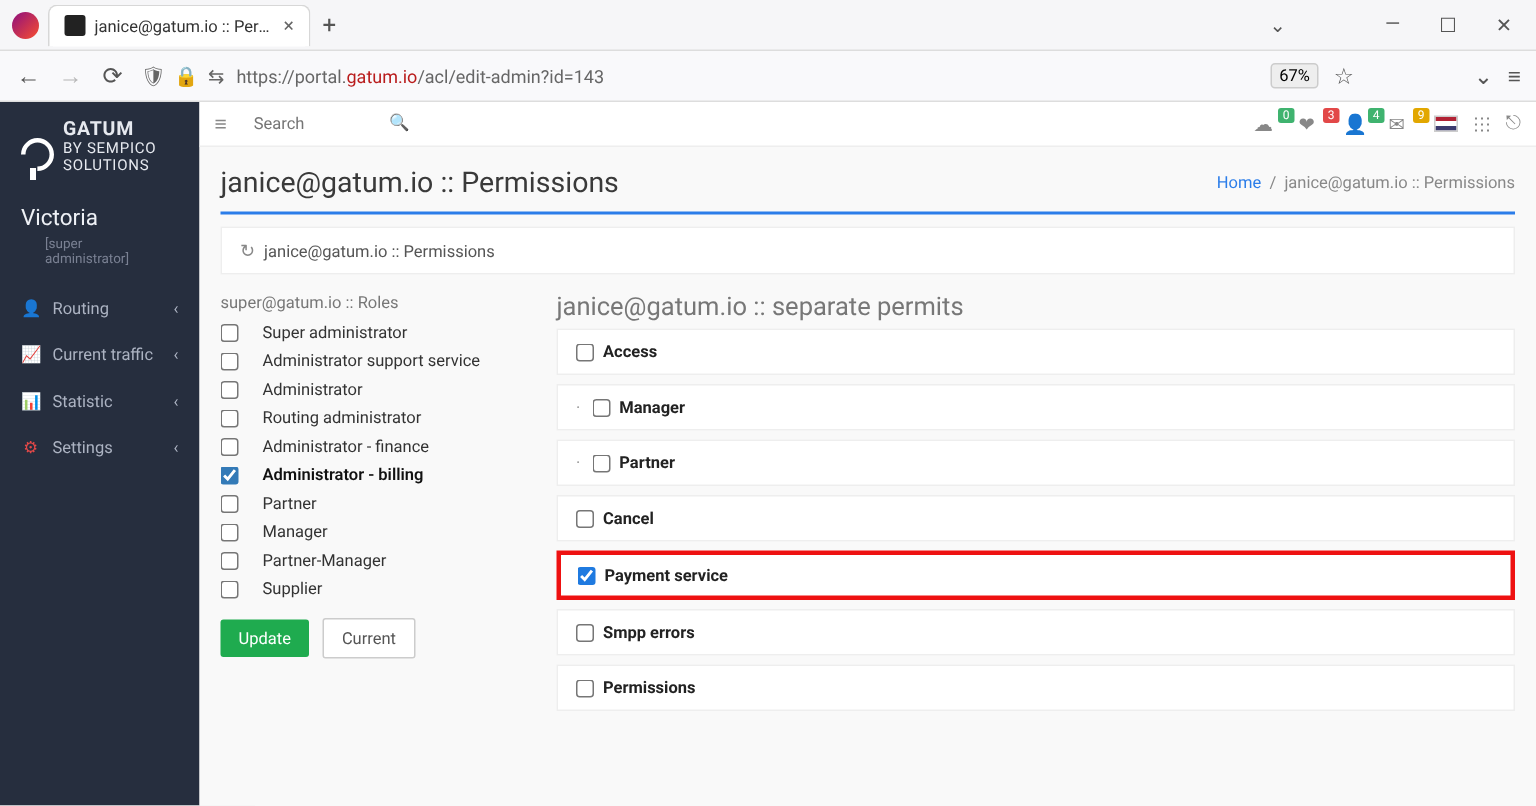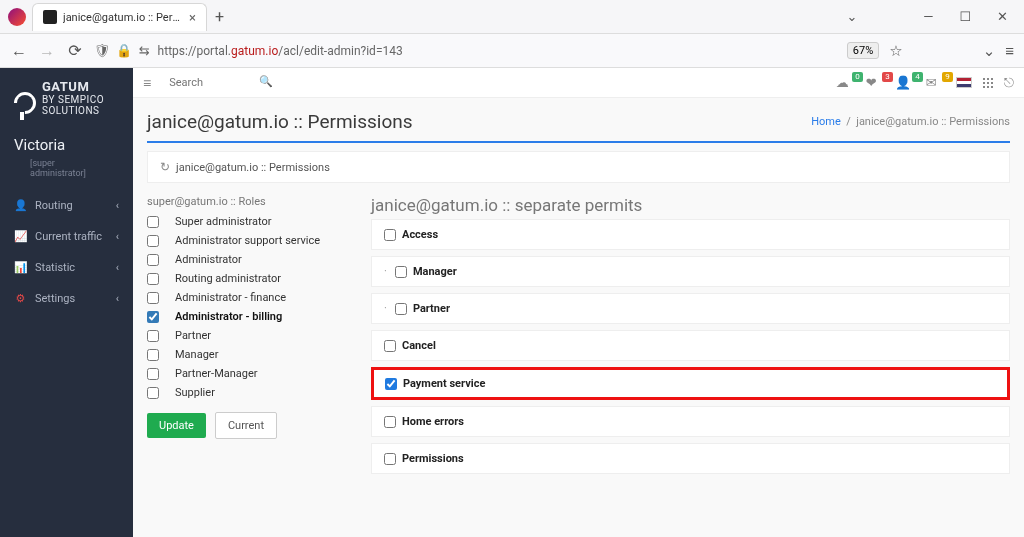--- a/index.html
+++ b/index.html
@@ -265,21 +265,21 @@
             <div class="permit-box" data-interactable="true">
               <input type="checkbox" data-interactable="true" style="">
               <span class="lbl" data-interactable="false">Cancel</span>
             </div>
             <div class="permit-box highlighted" data-interactable="true">
               <input type="checkbox" checked="" data-interactable="true" style="">
               <span class="lbl" data-interactable="false">Payment service</span>
             </div>
             <div class="permit-box" data-interactable="true">
               <input type="checkbox" data-interactable="true" style="">
-              <span class="lbl" data-interactable="false">Home errors</span>
+              <span class="lbl" data-interactable="false">Smpp errors</span>
             </div>
             <div class="permit-box" data-interactable="true">
               <input type="checkbox" data-interactable="true" style="">
               <span class="lbl" data-interactable="false">Permissions</span>
             </div>
           </div>
       </div>
 
     </div>
 

